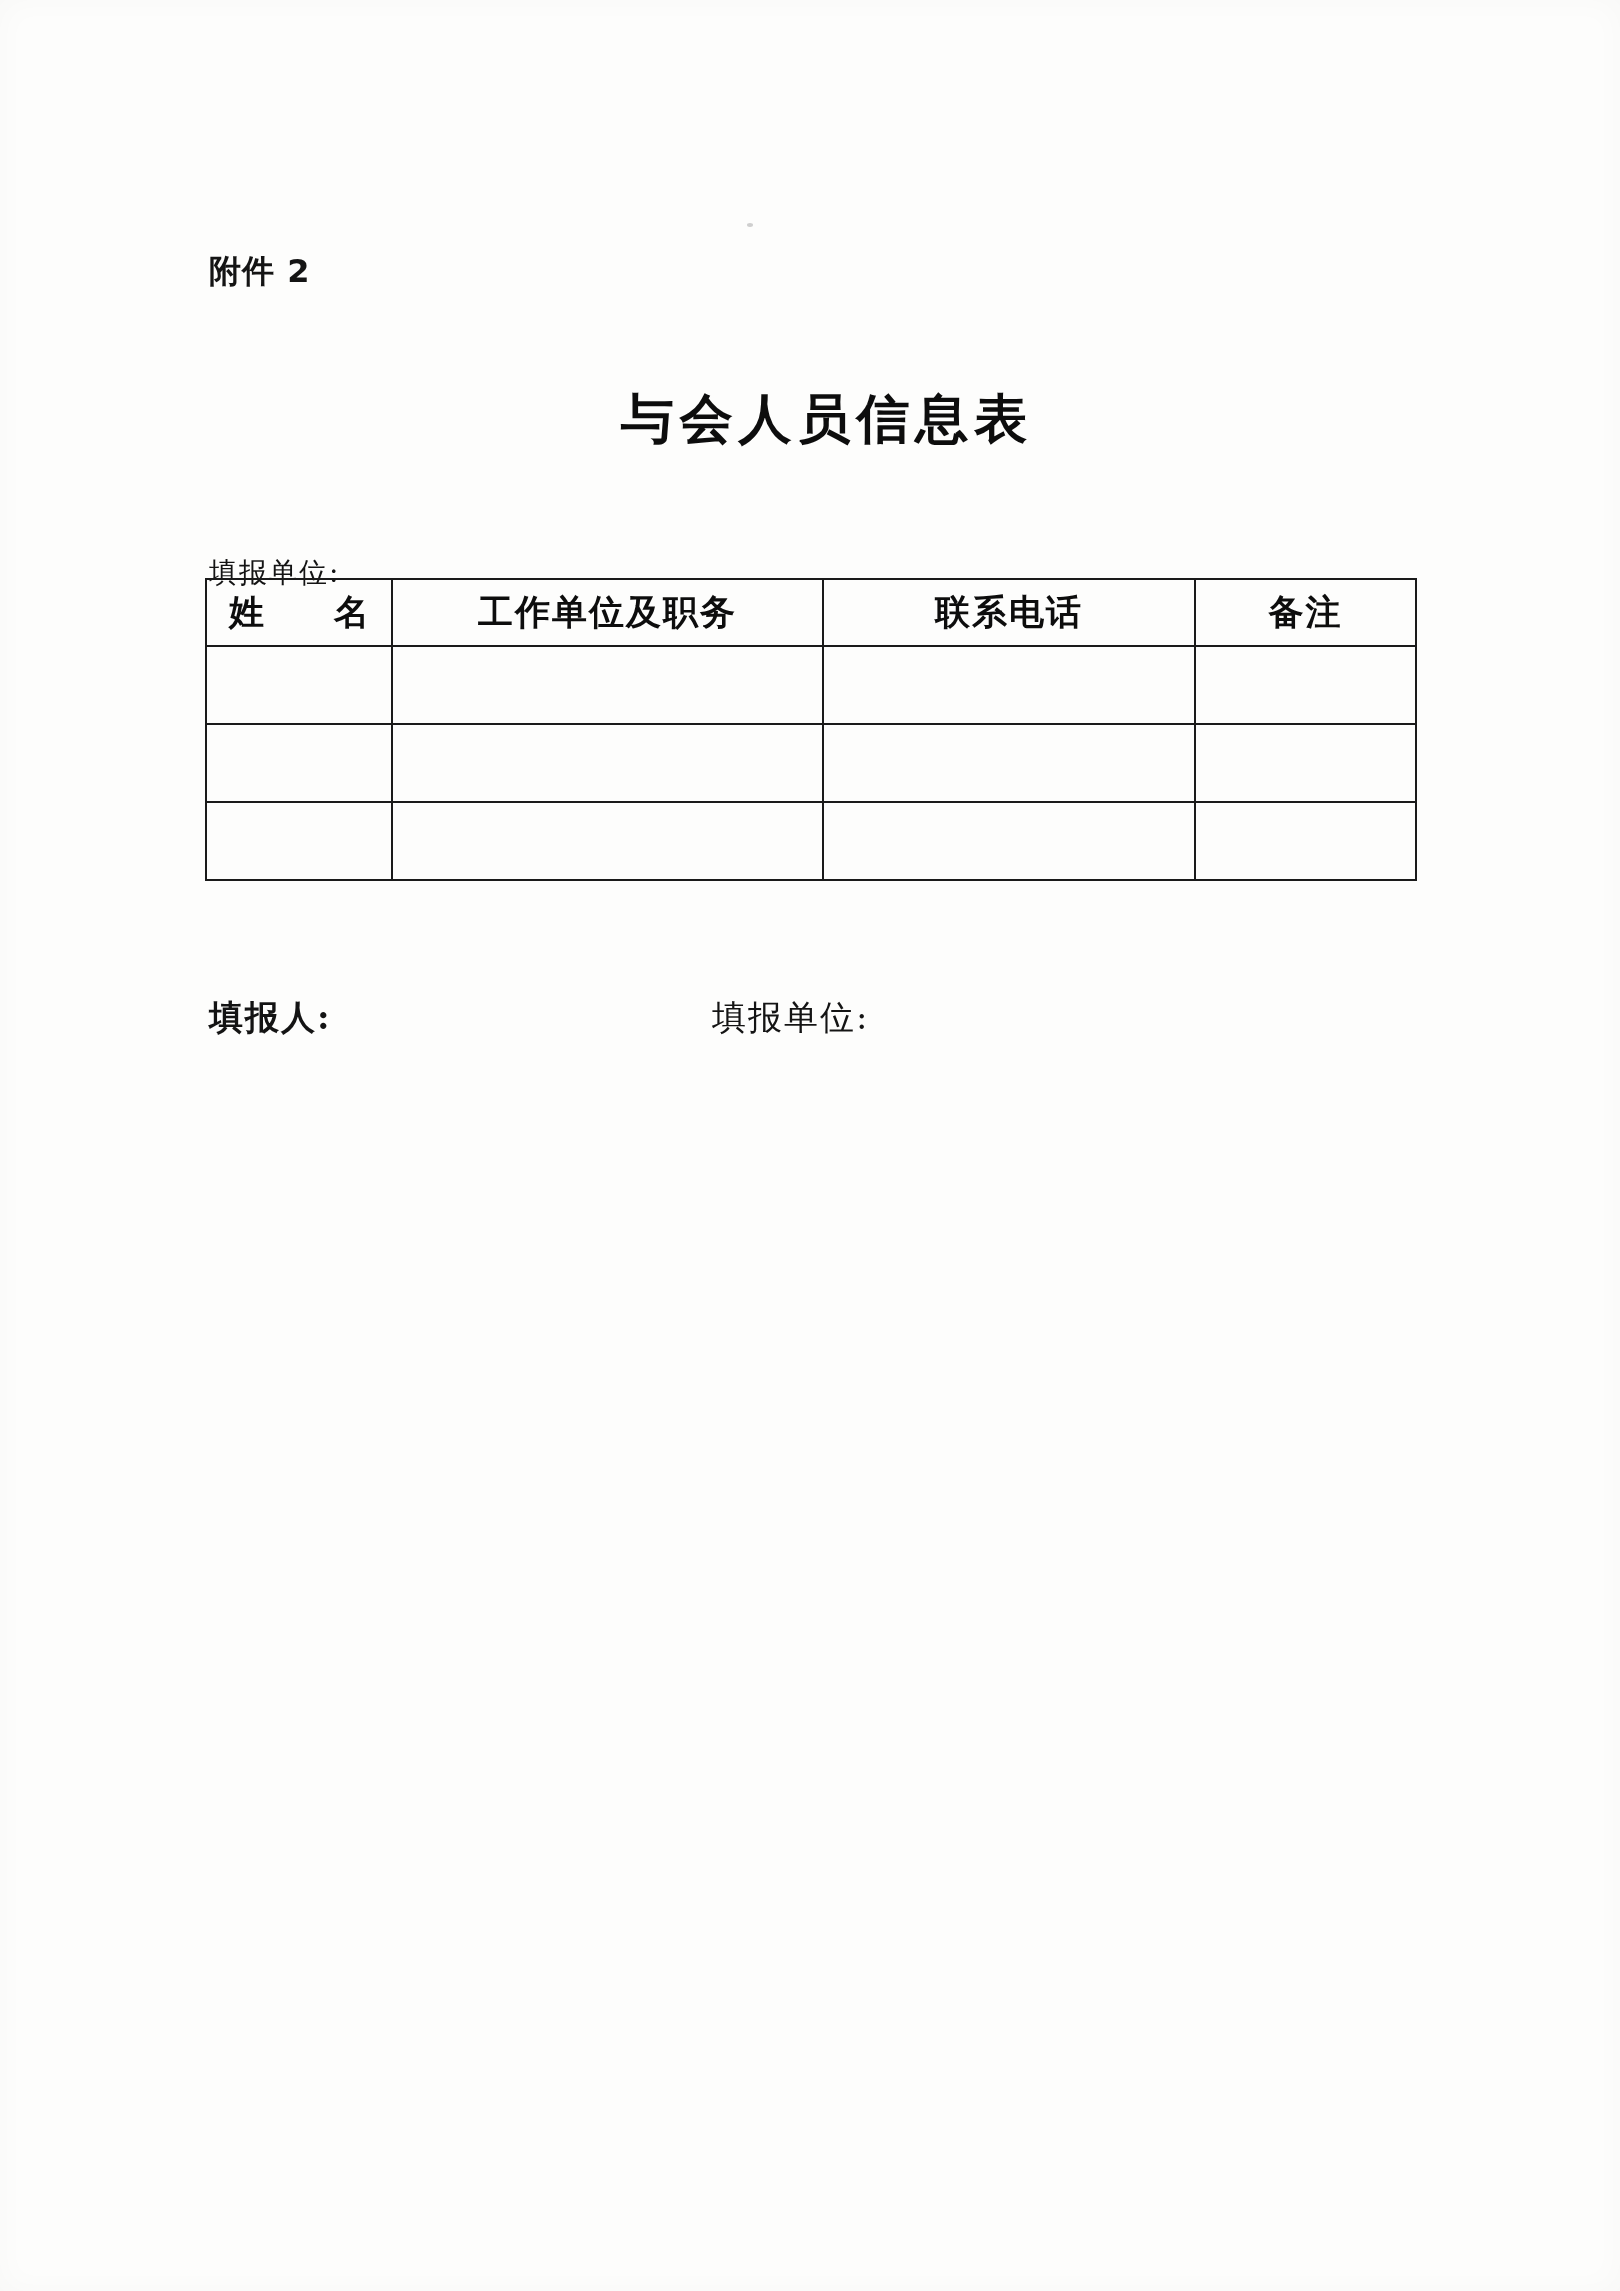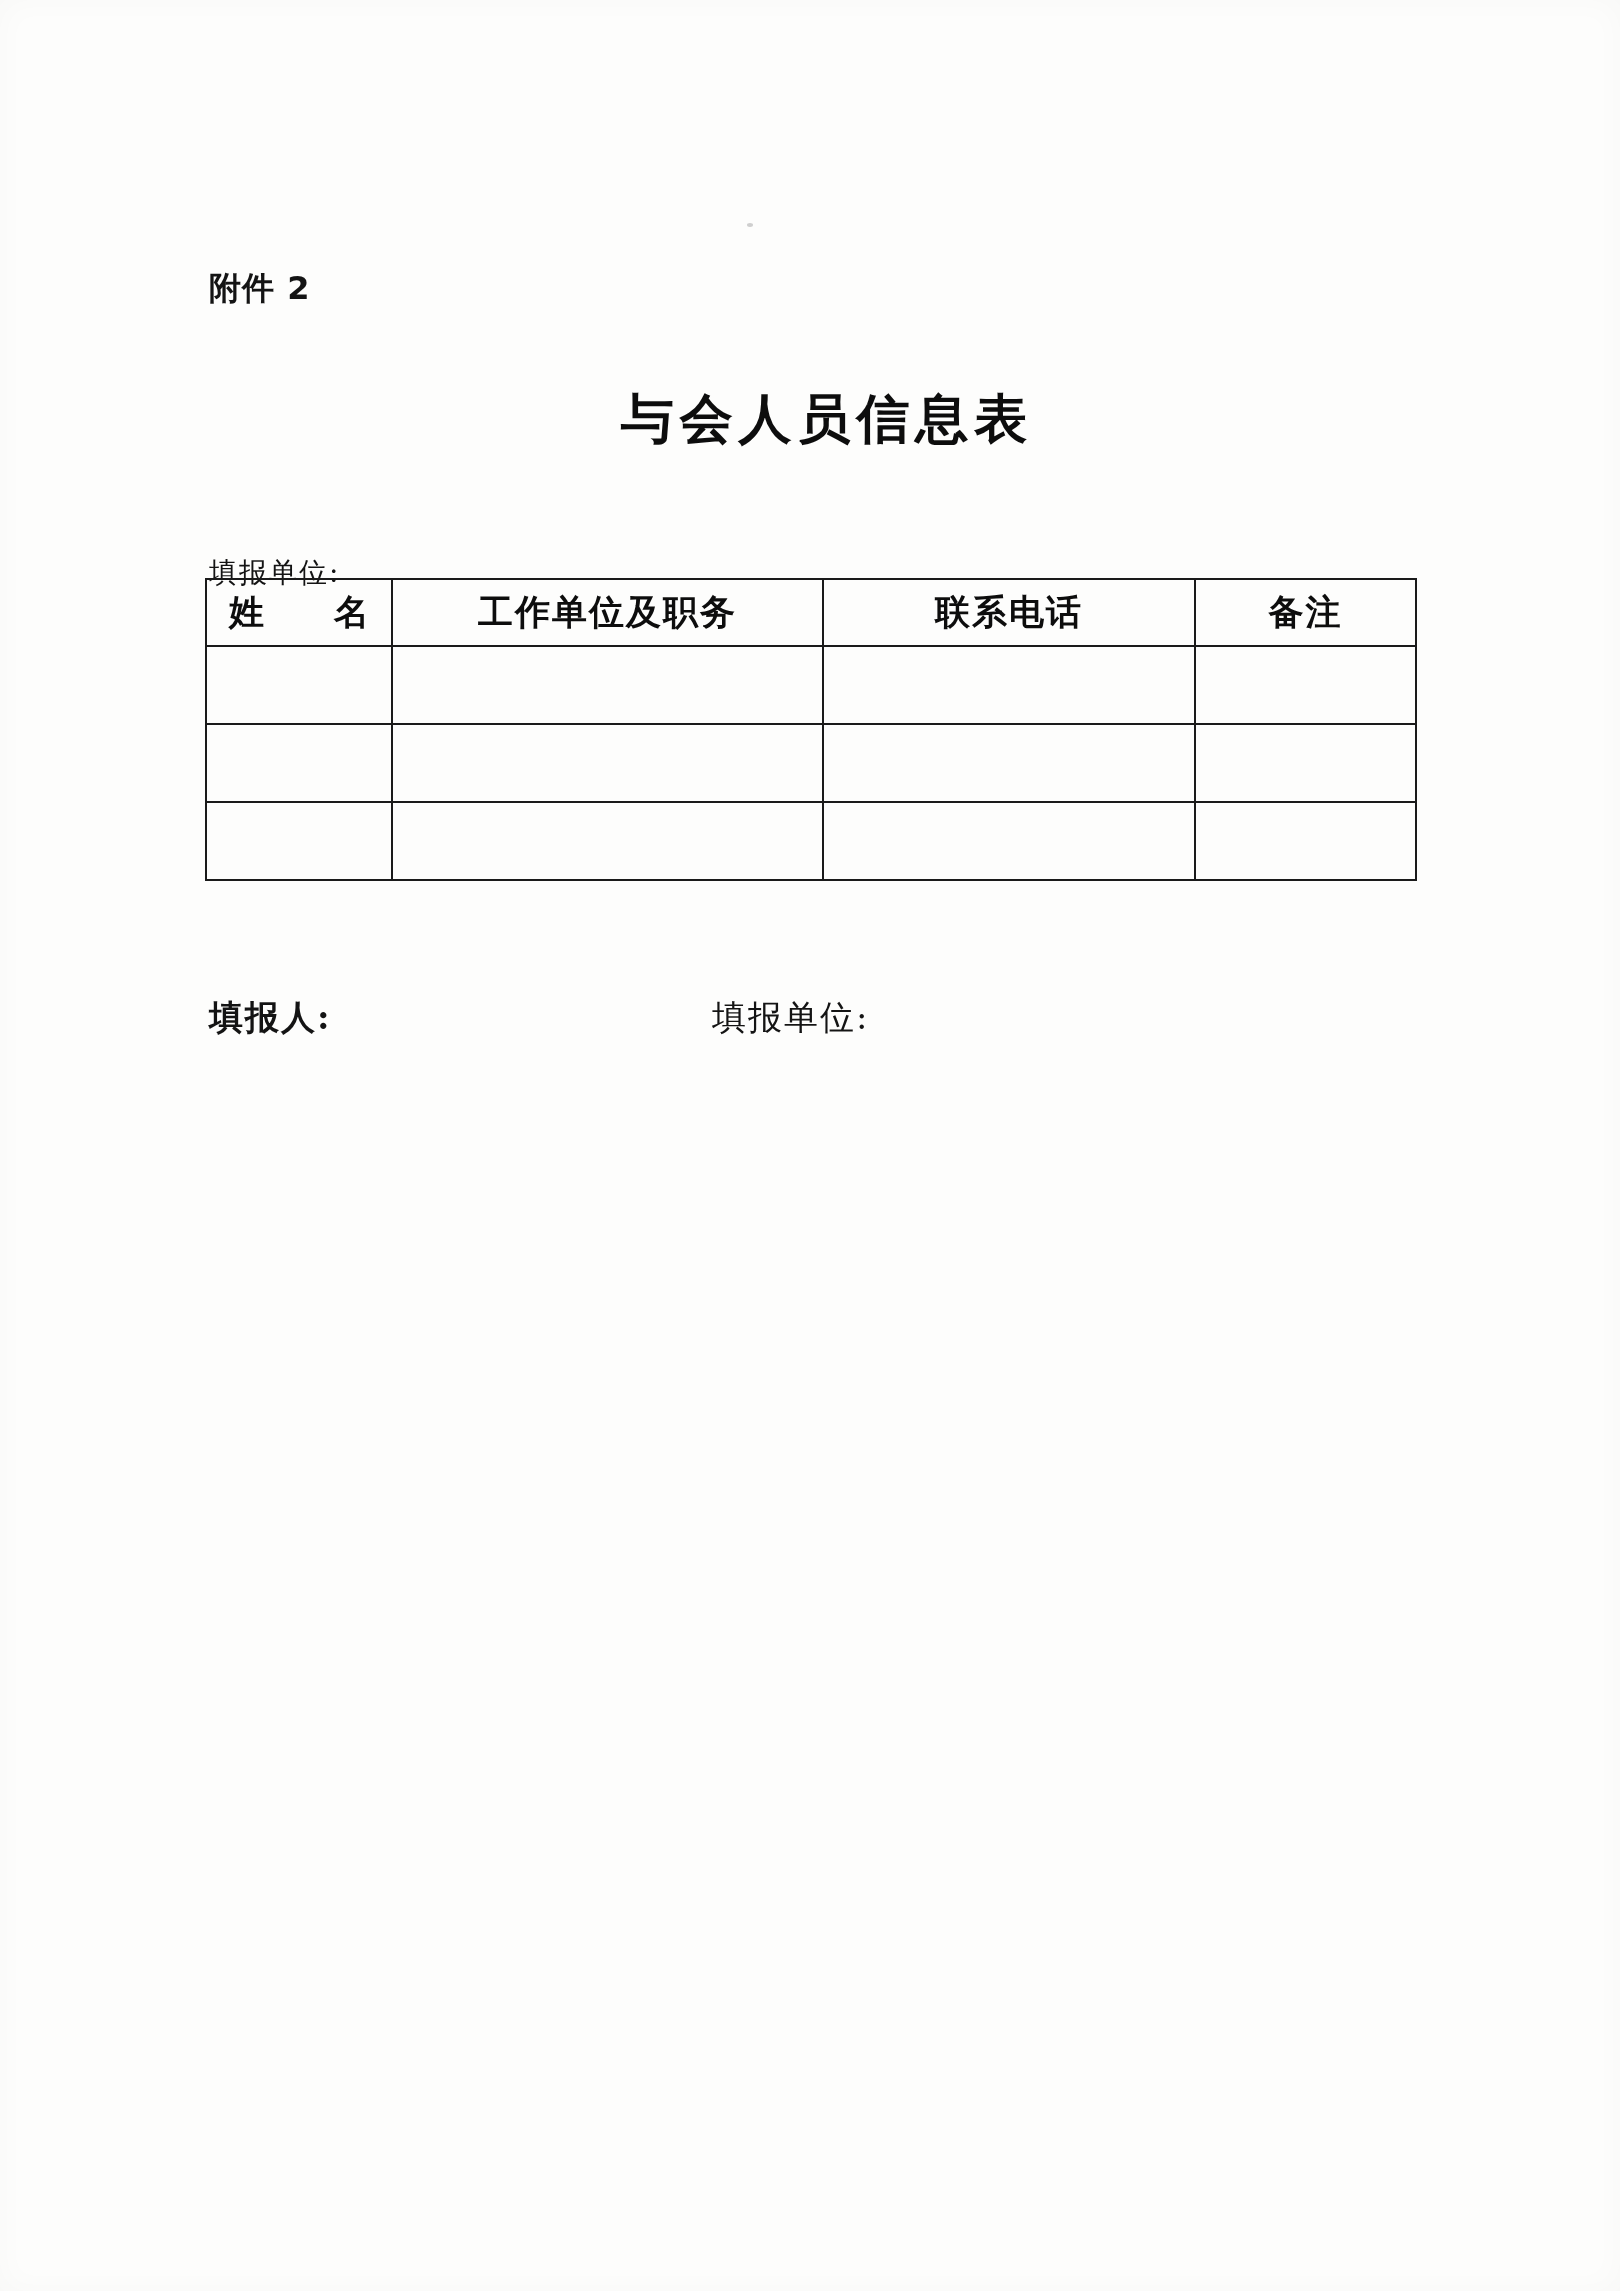--- a/index.html
+++ b/index.html
@@ -20,21 +20,21 @@
   .page::before {
     content: "";
     position: absolute;
     inset: 0;
     box-shadow: inset 0 0 33px rgba(0,0,0,0.025);
     pointer-events: none;
   }
   .attachment-label {
     position: absolute;
     left: 209px;
-    top: 267px;
+    top: 250px;
     font-family: "DejaVu Sans", sans-serif;
     font-weight: 700;
     font-size: 32px;
     letter-spacing: 1px;
     color: #141414;
   }
   .doc-title {
     position: absolute;
     left: 14px;
     top: 384px;

